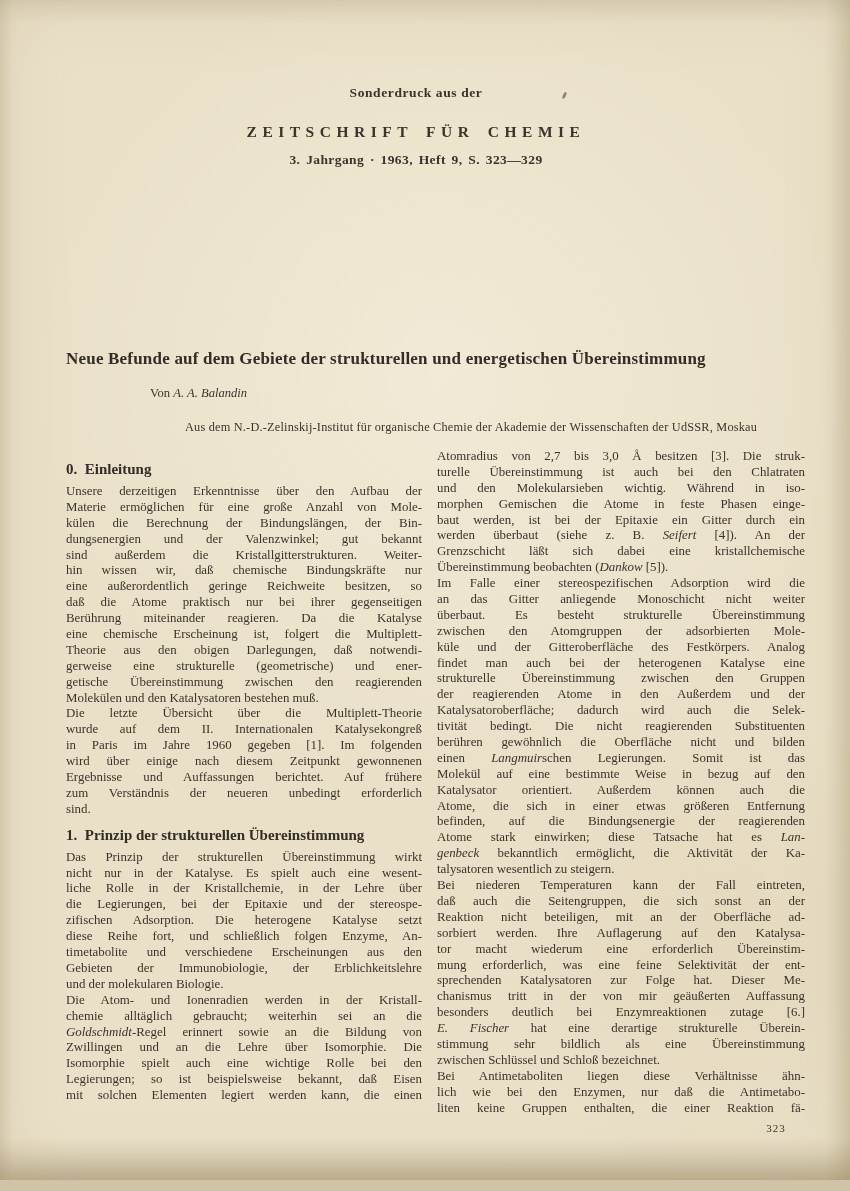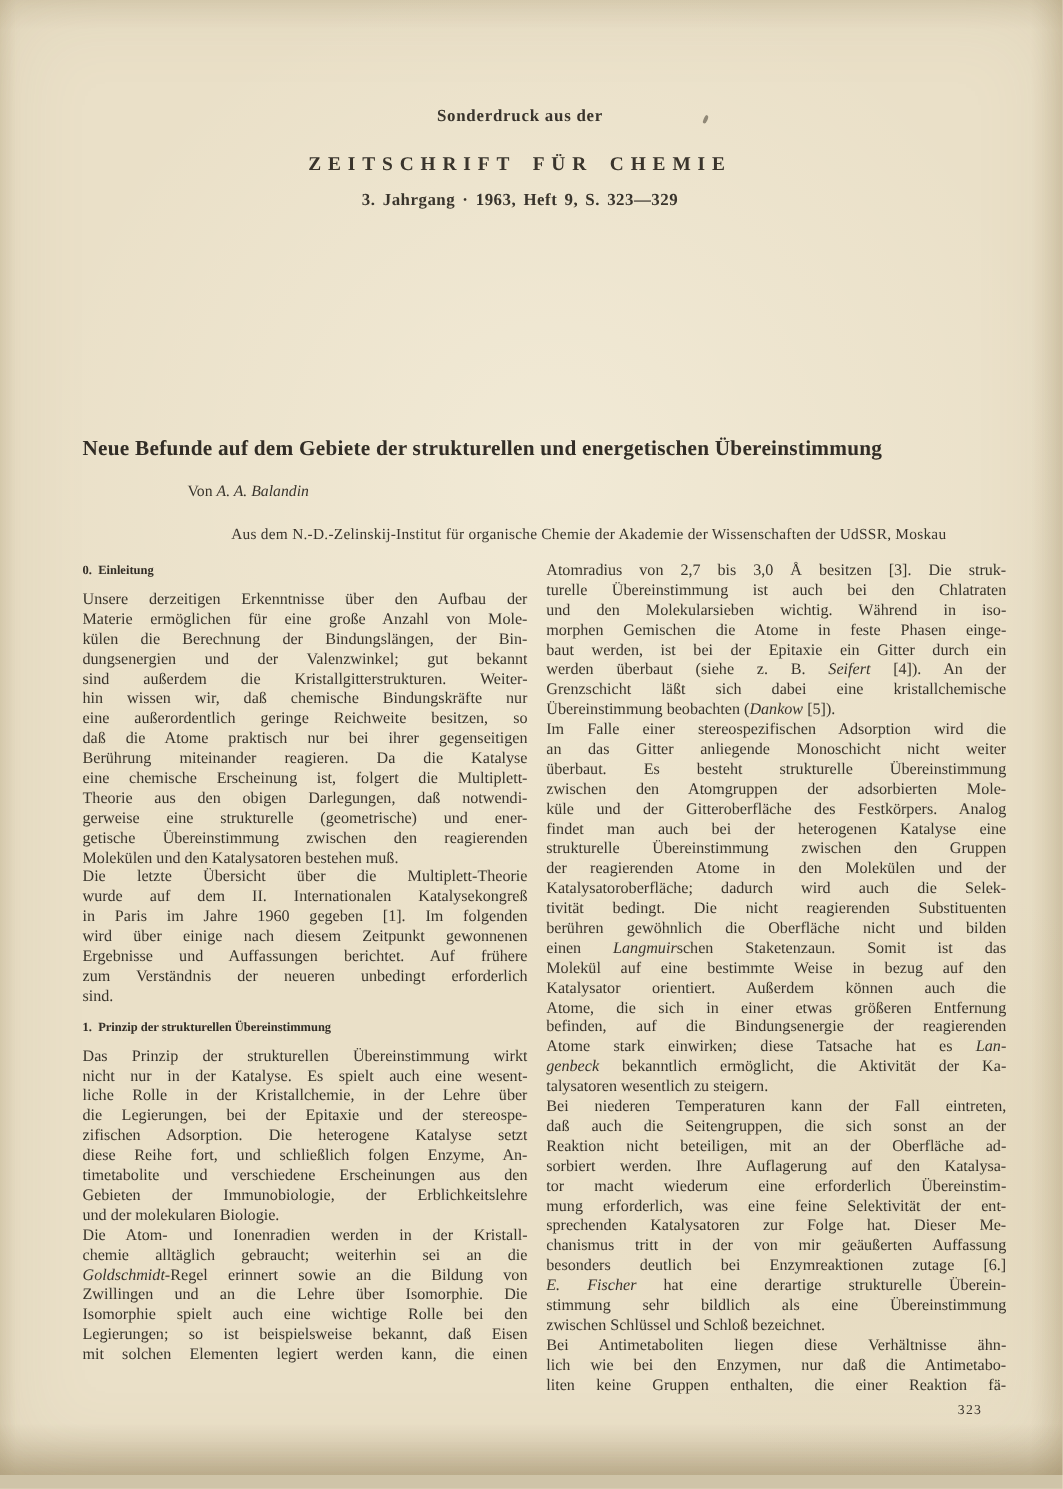--- a/index.html
+++ b/index.html
@@ -30,21 +30,21 @@
   .header-line3 { font-weight: bold; font-size: 13.5px; letter-spacing: 0.4px; word-spacing: 2px; margin-top: 11px; }
   .article-title {
     position: absolute; top: 349px; left: 66px; width: 700px;
     font-size: 17px; font-weight: bold; letter-spacing: 0.2px; color: #322d26;
   }
   .byline { position: absolute; top: 386px; left: 150px; font-size: 12.6px; }
   .affiliation { position: absolute; top: 420px; left: 185px; font-size: 12.3px; letter-spacing: 0.2px; }
   .col { position: absolute; top: 449px; }
   .col-left  { left: 66px;  width: 356px; }
   .col-right { left: 437px; width: 368px; }
-  .sec-heading { font-size: 10px; font-weight: bold; line-height: 16px; margin: 0 0 7px 0; color: #322d26; }
+  .sec-heading { font-size: 15px; font-weight: bold; line-height: 16px; margin: 12px 0 7px 0; color: #322d26; }
   .sec-heading:not(:first-child) { margin-top: 9px; }
   .line {
     font-size: 12.9px;
     line-height: 15.9px;
     height: 15.9px;
     text-align: justify;
     text-align-last: justify;
     overflow: hidden;
     white-space: nowrap0; 
   }
@@ -128,25 +128,25 @@
       <div class="line"><span>werden überbaut (siehe z. B. </span><i>Seifert</i><span> [4]). An der</span></div>
       <div class="line"><span>Grenzschicht läßt sich dabei eine kristallchemische</span></div>
       <div class="line last"><span>Übereinstimmung beobachten (</span><i>Dankow</i><span> [5]).</span></div>
       <div class="line"><span>Im Falle einer stereospezifischen Adsorption wird die</span></div>
       <div class="line"><span>an das Gitter anliegende Monoschicht nicht weiter</span></div>
       <div class="line"><span>überbaut. Es besteht strukturelle Übereinstimmung</span></div>
       <div class="line"><span>zwischen den Atomgruppen der adsorbierten Mole-</span></div>
       <div class="line"><span>küle und der Gitteroberfläche des Festkörpers. Analog</span></div>
       <div class="line"><span>findet man auch bei der heterogenen Katalyse eine</span></div>
       <div class="line"><span>strukturelle Übereinstimmung zwischen den Gruppen</span></div>
-      <div class="line"><span>der reagierenden Atome in den Molekülen und der</span></div>
+      <div class="line"><span>der reagierenden Atome in den Außerdem und der</span></div>
       <div class="line"><span>Katalysatoroberfläche; dadurch wird auch die Selek-</span></div>
       <div class="line"><span>tivität bedingt. Die nicht reagierenden Substituenten</span></div>
       <div class="line"><span>berühren gewöhnlich die Oberfläche nicht und bilden</span></div>
-      <div class="line"><span>einen </span><i>Langmuir</i><span>schen Staketenzaun. Somit ist das</span></div>
+      <div class="line"><span>einen </span><i>Langmuir</i><span>schen Legierungen. Somit ist das</span></div>
       <div class="line"><span>Molekül auf eine bestimmte Weise in bezug auf den</span></div>
       <div class="line"><span>Katalysator orientiert. Außerdem können auch die</span></div>
       <div class="line"><span>Atome, die sich in einer etwas größeren Entfernung</span></div>
       <div class="line"><span>befinden, auf die Bindungsenergie der reagierenden</span></div>
       <div class="line"><span>Atome stark einwirken; diese Tatsache hat es </span><i>Lan-</i></div>
       <div class="line"><i>genbeck</i><span> bekanntlich ermöglicht, die Aktivität der Ka-</span></div>
       <div class="line last"><span>talysatoren wesentlich zu steigern.</span></div>
       <div class="line"><span>Bei niederen Temperaturen kann der Fall eintreten,</span></div>
       <div class="line"><span>daß auch die Seitengruppen, die sich sonst an der</span></div>
       <div class="line"><span>Reaktion nicht beteiligen, mit an der Oberfläche ad-</span></div>

